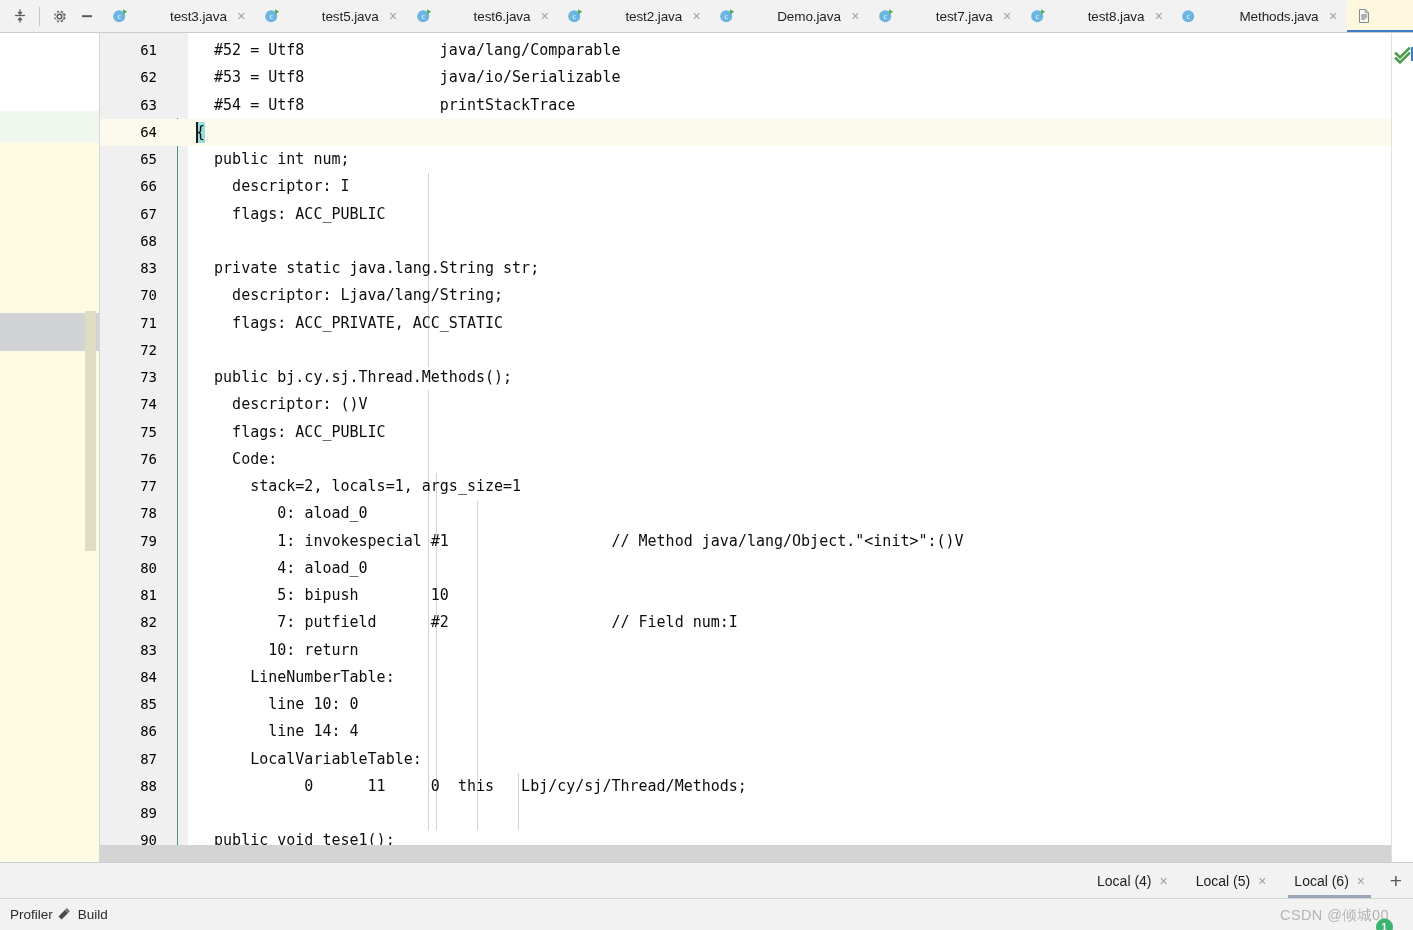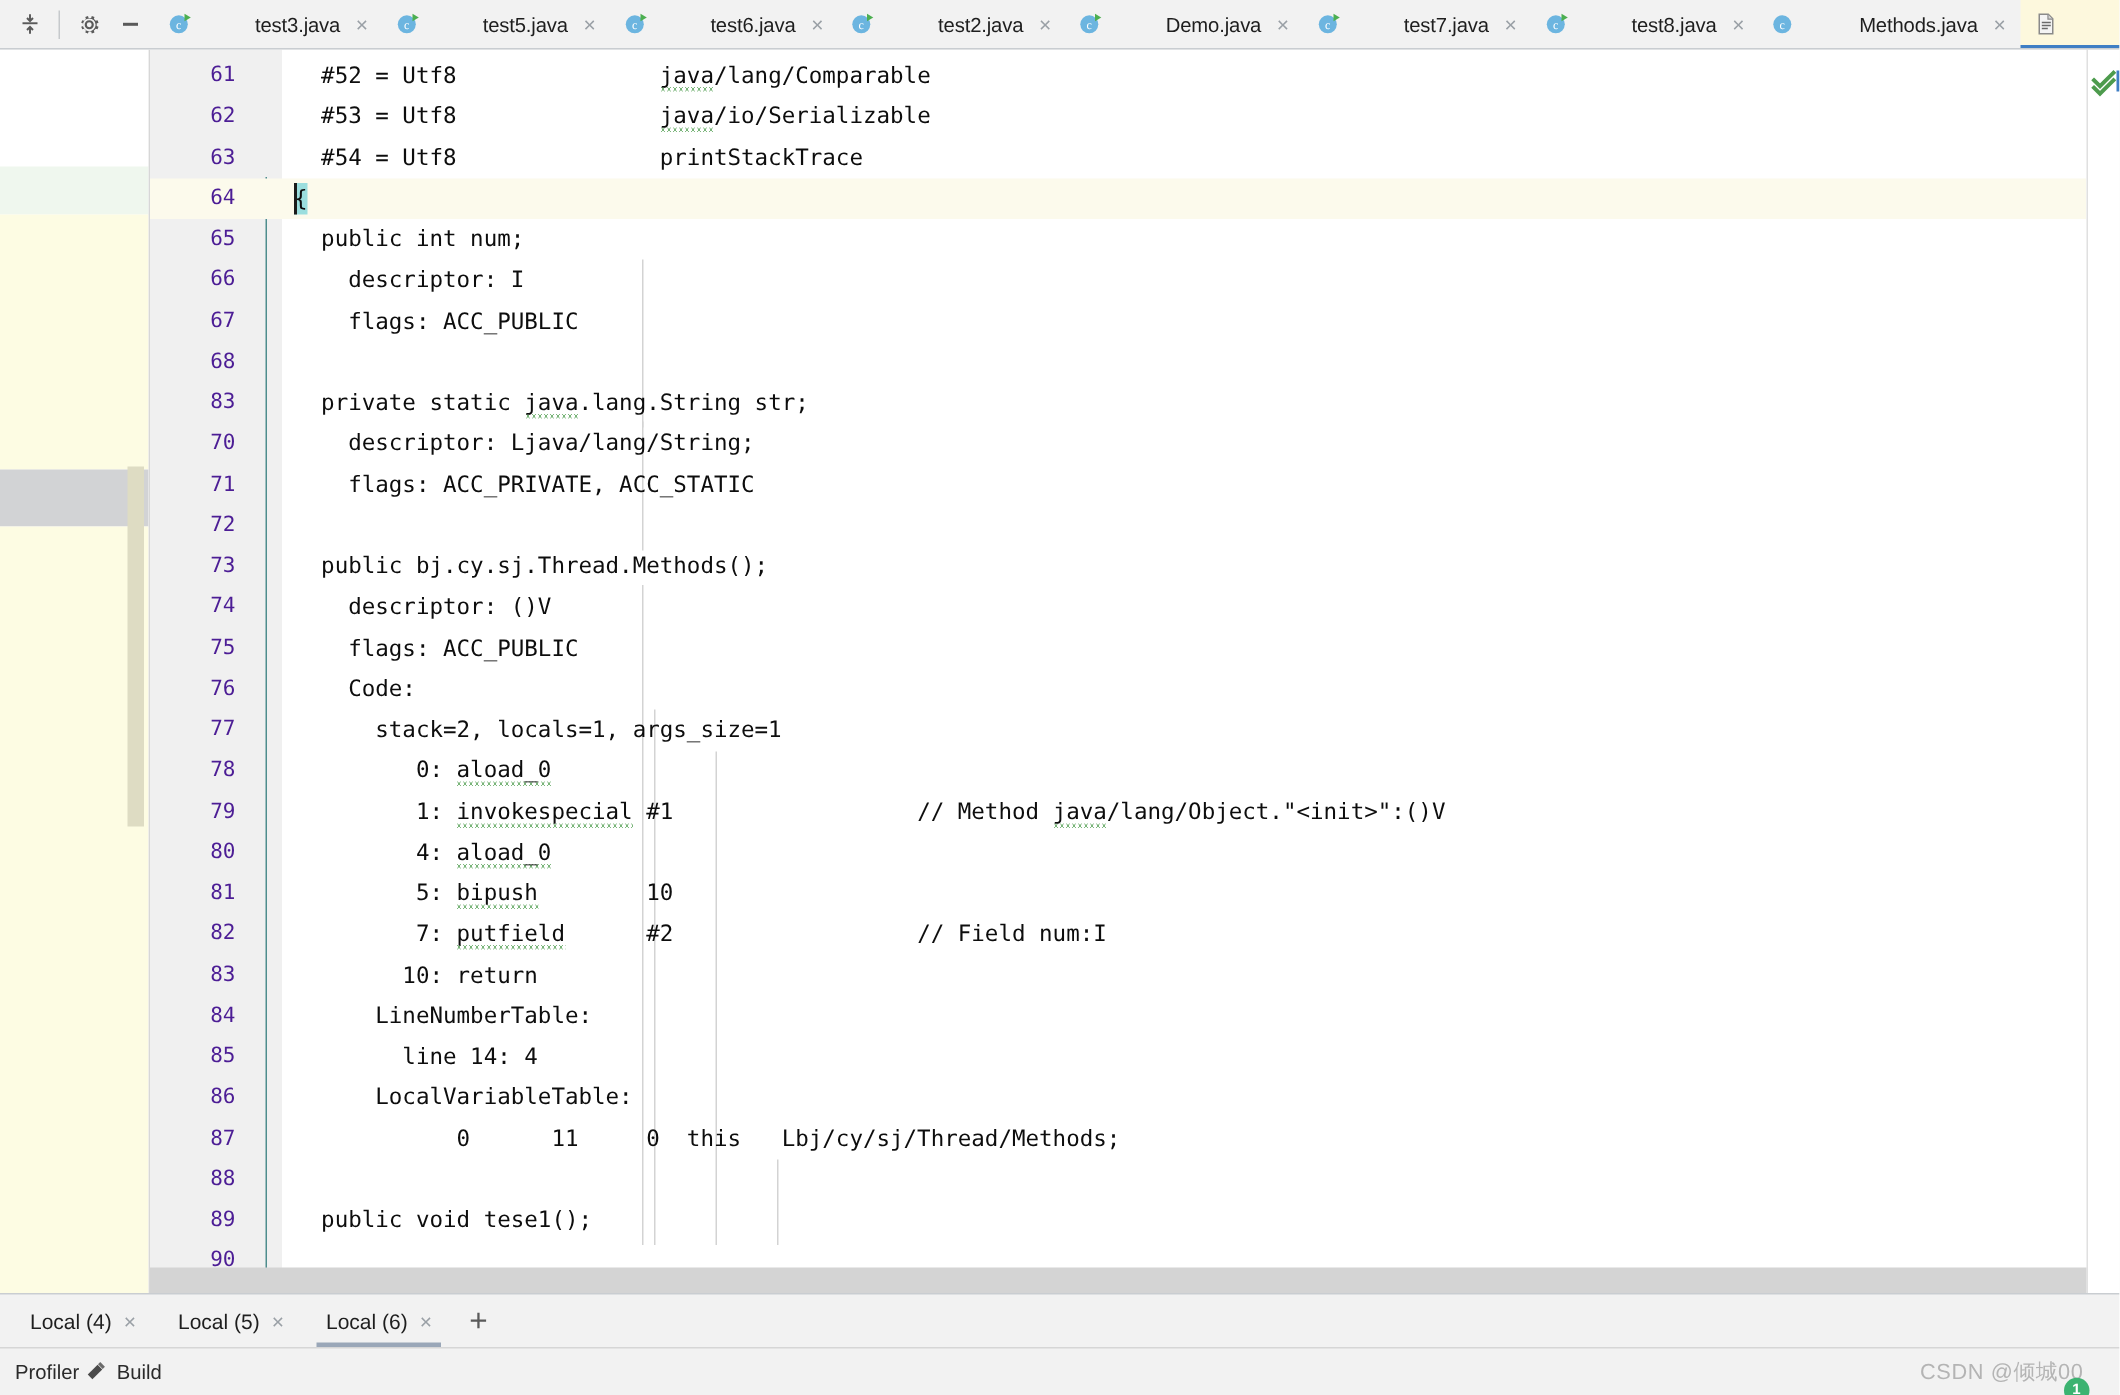--- a/index.html
+++ b/index.html
@@ -107,21 +107,21 @@
     width: 68px; flex: 0 0 68px;
     background: #f0f0f0;
     position: relative;
     overflow: hidden;
     padding-top: 4px;
   }
   .gline {
     height: 27.25px;
     font-family: "DejaVu Sans Mono", "Liberation Mono", monospace;
     font-size: 14px;
-    color: #4c1d95;
+    color: #000000;
     text-align: right;
     padding-right: 11px;
     line-height: 27.25px;
     white-space: nowrap;
   }
   .gline.cur { background: #fcfaec; }
 
   
   .foldstrip {
     width: 20px; flex: 0 0 20px;
@@ -215,23 +215,24 @@
     width: 11px;
     background: #dedcc3;
   }
 
   
   .bottomtabs {
     height: 36px; flex: 0 0 36px;
     background: #f2f2f2;
     border-top: 1px solid #c9cdd1;
     display: flex; align-items: stretch;
-    padding-left: 6px;
+    padding-left: 24px;
     position: relative;
     z-index: 5;
+    justify-content: flex-end;
   }
   .btab {
     display: flex; align-items: center;
     gap: 8px;
     padding: 0 14px;
     font-size: 14px;
     color: #1e1e1e;
     position: relative;
     cursor: default;
     white-space: nowrap;
@@ -500,20 +501,21 @@
         <div class="cline"><span>    flags: ACC_PUBLIC</span></div>
         <div class="cline"><span>    Code:</span></div>
         <div class="cline"><span>      stack=2, locals=1, args_size=1</span></div>
         <div class="cline"><span>         0: <span class="sq">aload_0</span></span></div>
         <div class="cline"><span>         1: <span class="sq">invokespecial</span> #1                  // Method <span class="sq">java</span>/lang/Object."&lt;init&gt;":()V</span></div>
         <div class="cline"><span>         4: <span class="sq">aload_0</span></span></div>
         <div class="cline"><span>         5: <span class="sq">bipush</span>        10</span></div>
         <div class="cline"><span>         7: <span class="sq">putfield</span>      #2                  // Field num:I</span></div>
         <div class="cline"><span>        10: return</span></div>
         <div class="cline"><span>      LineNumberTable:</span></div>
+        <div class="cline"><span>        line 10: 0</span></div>
         <div class="cline"><span>        line 14: 4</span></div>
         <div class="cline"><span>      LocalVariableTable:</span></div>
         <div class="cline"><span>            0      11     0  this   Lbj/cy/sj/Thread/Methods;</span></div>
         <div class="cline"><span></span></div>
         <div class="cline"><span>  public void tese1();</span></div>
       </div>
 
     <div class="inspect">
       <div class="insp-check">
         <svg width="20" height="20" viewBox="0 0 20 20">

